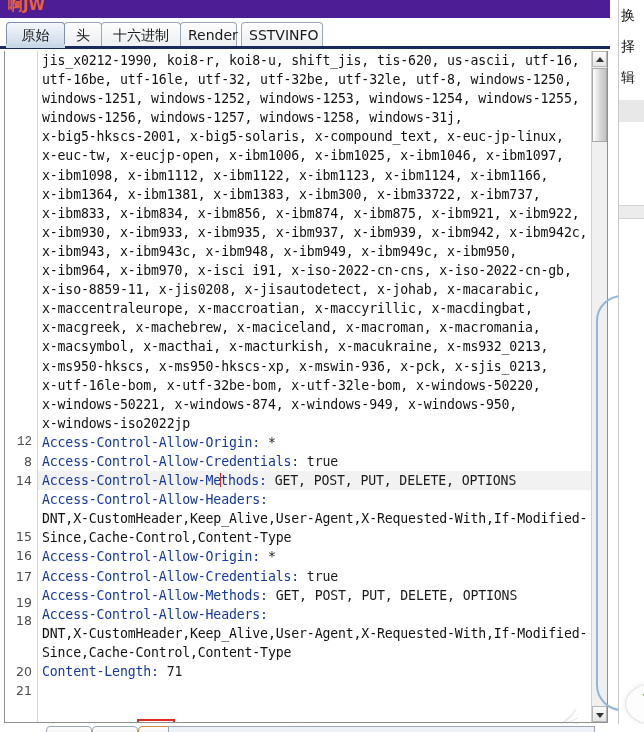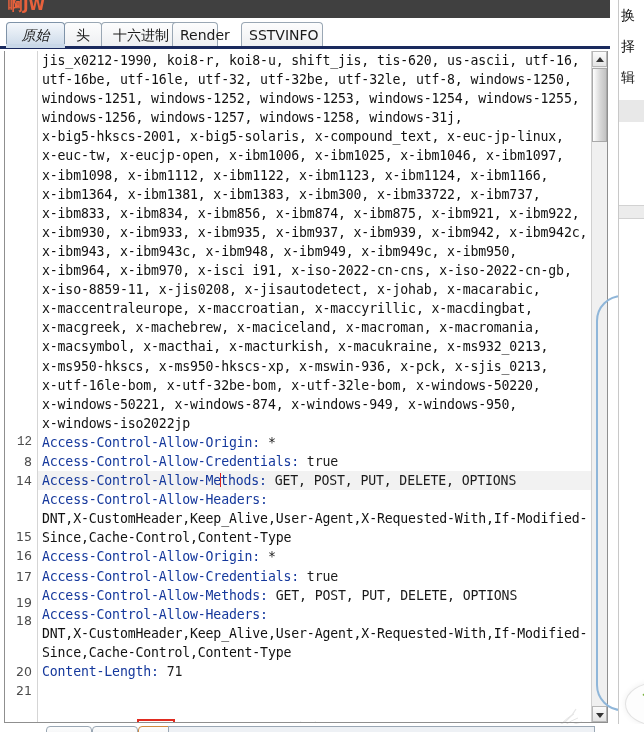--- a/index.html
+++ b/index.html
@@ -13,21 +13,21 @@
     overflow: hidden;
     font-family: "DejaVu Sans Mono", monospace;
     position: relative;
   }
 
   
   #logo-strip {
     position: absolute;
     left: 0; top: 0;
     width: 610px; height: 18px;
-    background: #404040;
+    background: #4c1d95;
   }
   #logo {
     position: absolute;
     left: 8px; top: -4px;
     font-family: "DejaVu Sans", sans-serif;
     font-size: 15px;
     font-weight: bold;
     color: #e8613c;
     letter-spacing: 0px;
     white-space: nowrap;
@@ -282,24 +282,24 @@
   }
 </style>
 </head>
 <body>
 
 <div id="logo-strip">
   <div id="logo">啊JW</div>
 </div>
 
 <div id="tabbar">
-  <div class="tab active" style="left:6px; width:59px;font-style:italic;">原始</div>
+  <div class="tab active" style="left:6px; width:59px;">原始</div>
   <div class="tab" style="left:64px; width:38px;">头</div>
   <div class="tab" style="left:101px; width:80px;">十六进制</div>
-  <div class="tab" style="left:172px; width:46px;">Render</div>
+  <div class="tab" style="left:180px; width:57px;">Render</div>
   <div class="tab" style="left:241px; width:82px;">SSTVINFO</div>
 </div>
 <div id="tab-underline"></div>
 <div id="tab-underline-inner"></div>
 
 <div id="editor">
 
   <div id="gutter">
 
   <div class="ln" style="top: 382px; font-family: Liberation Mono, monospace;">12</div>

